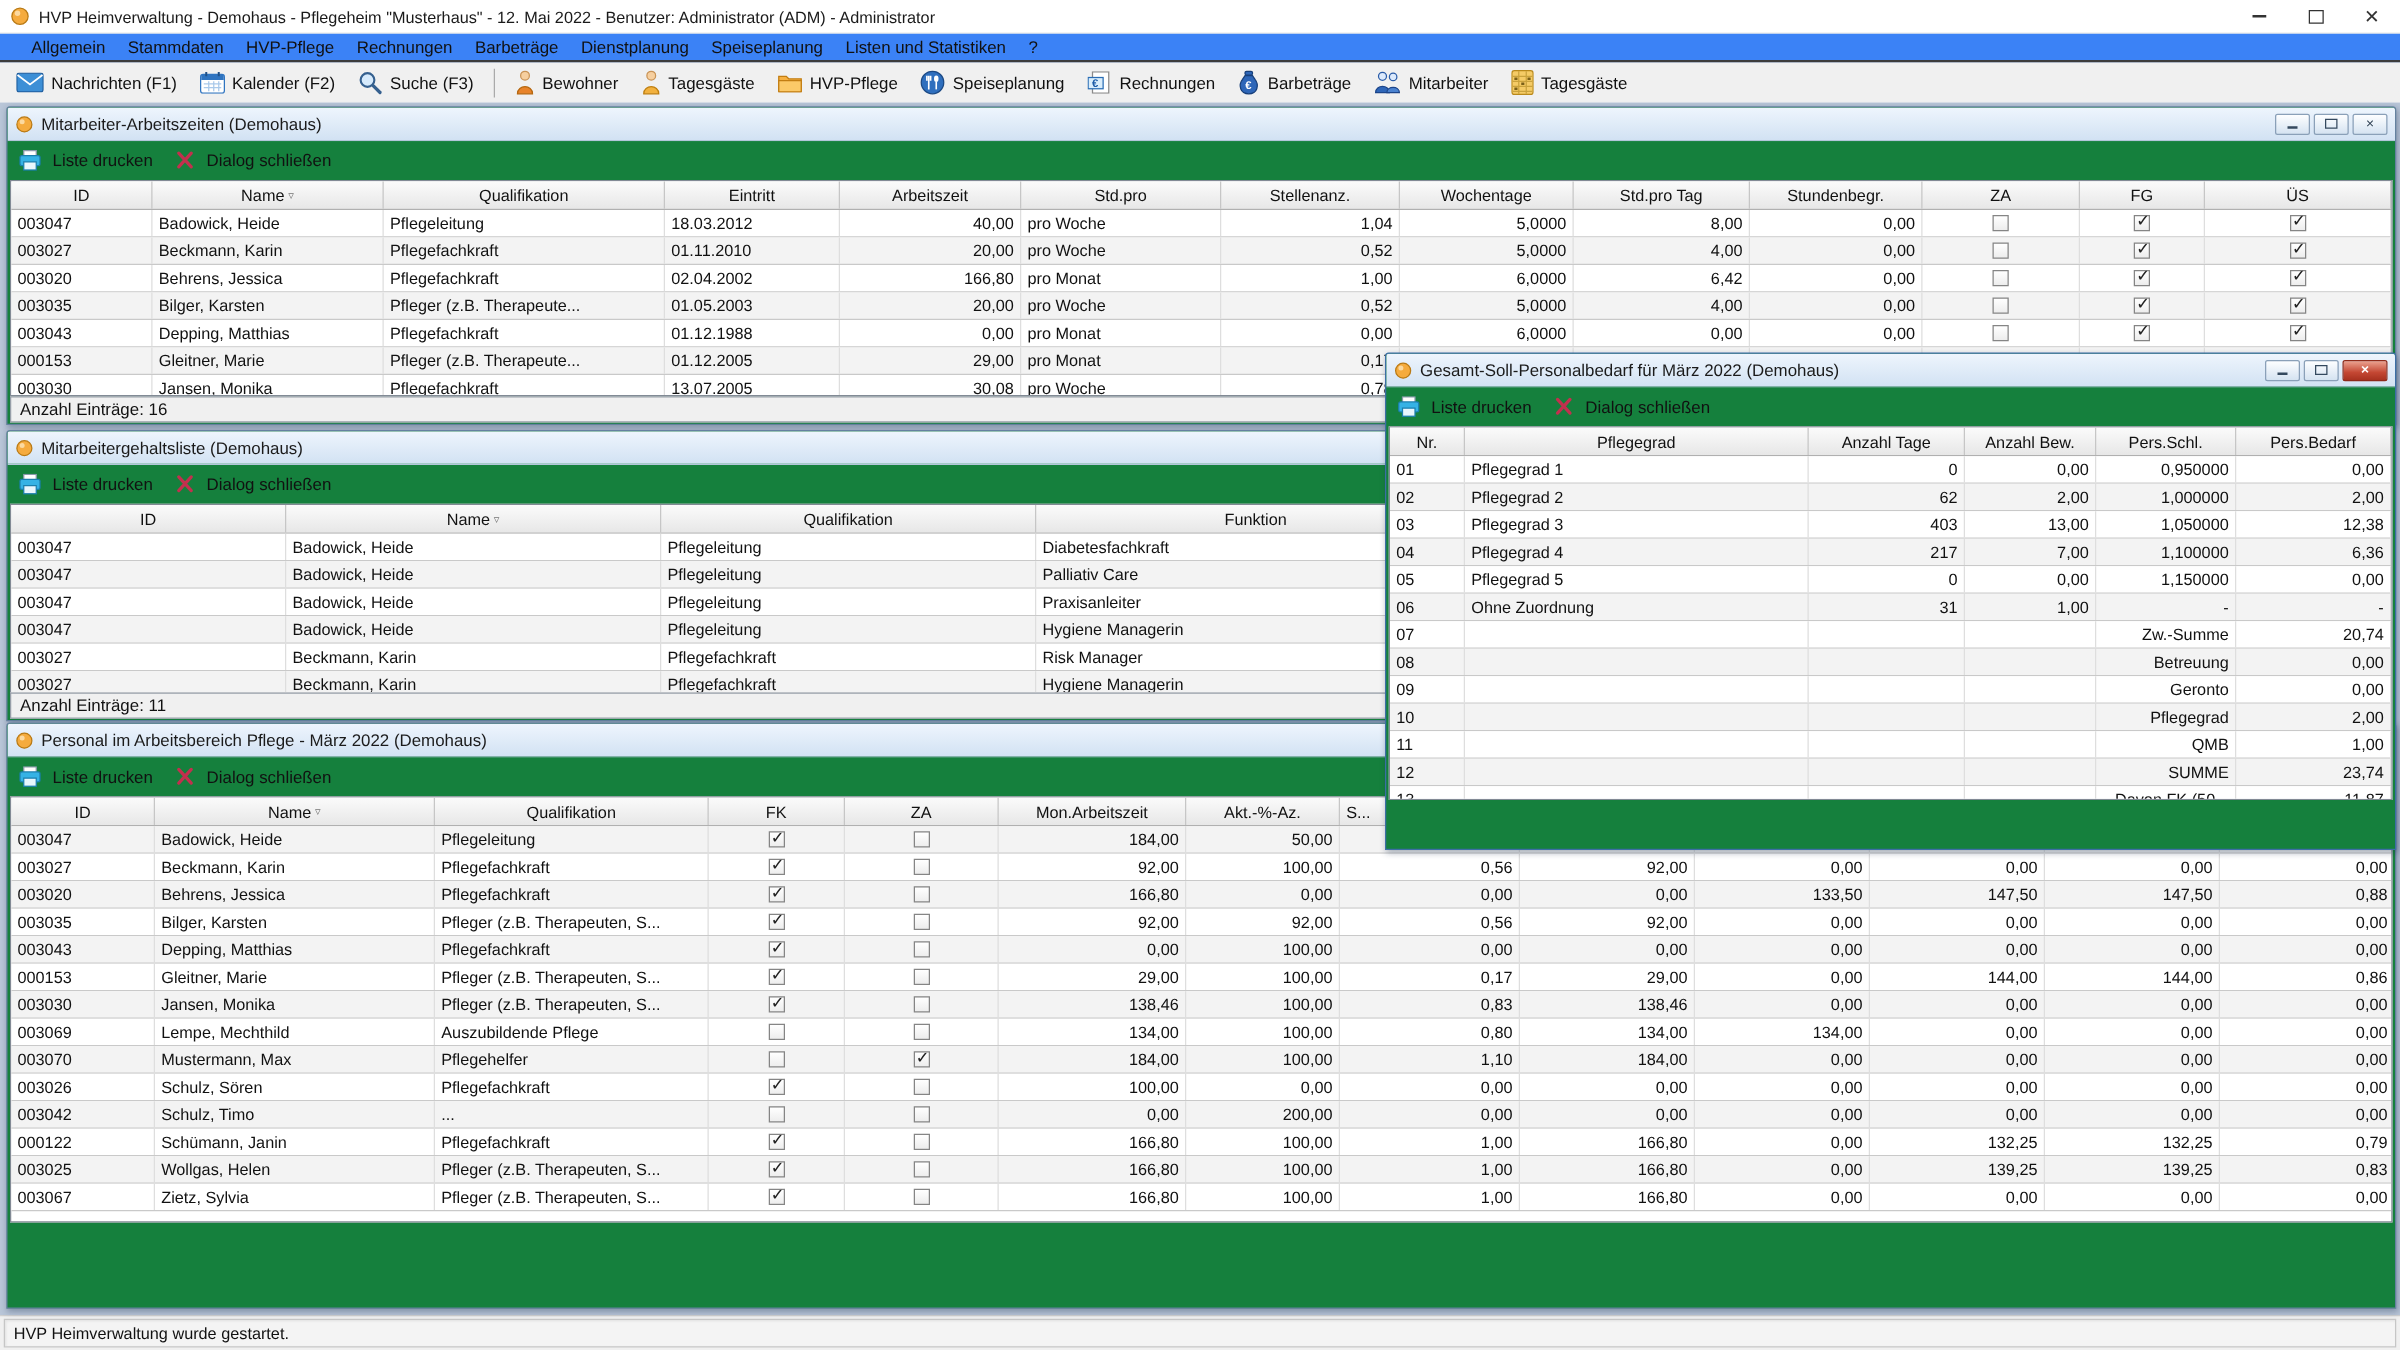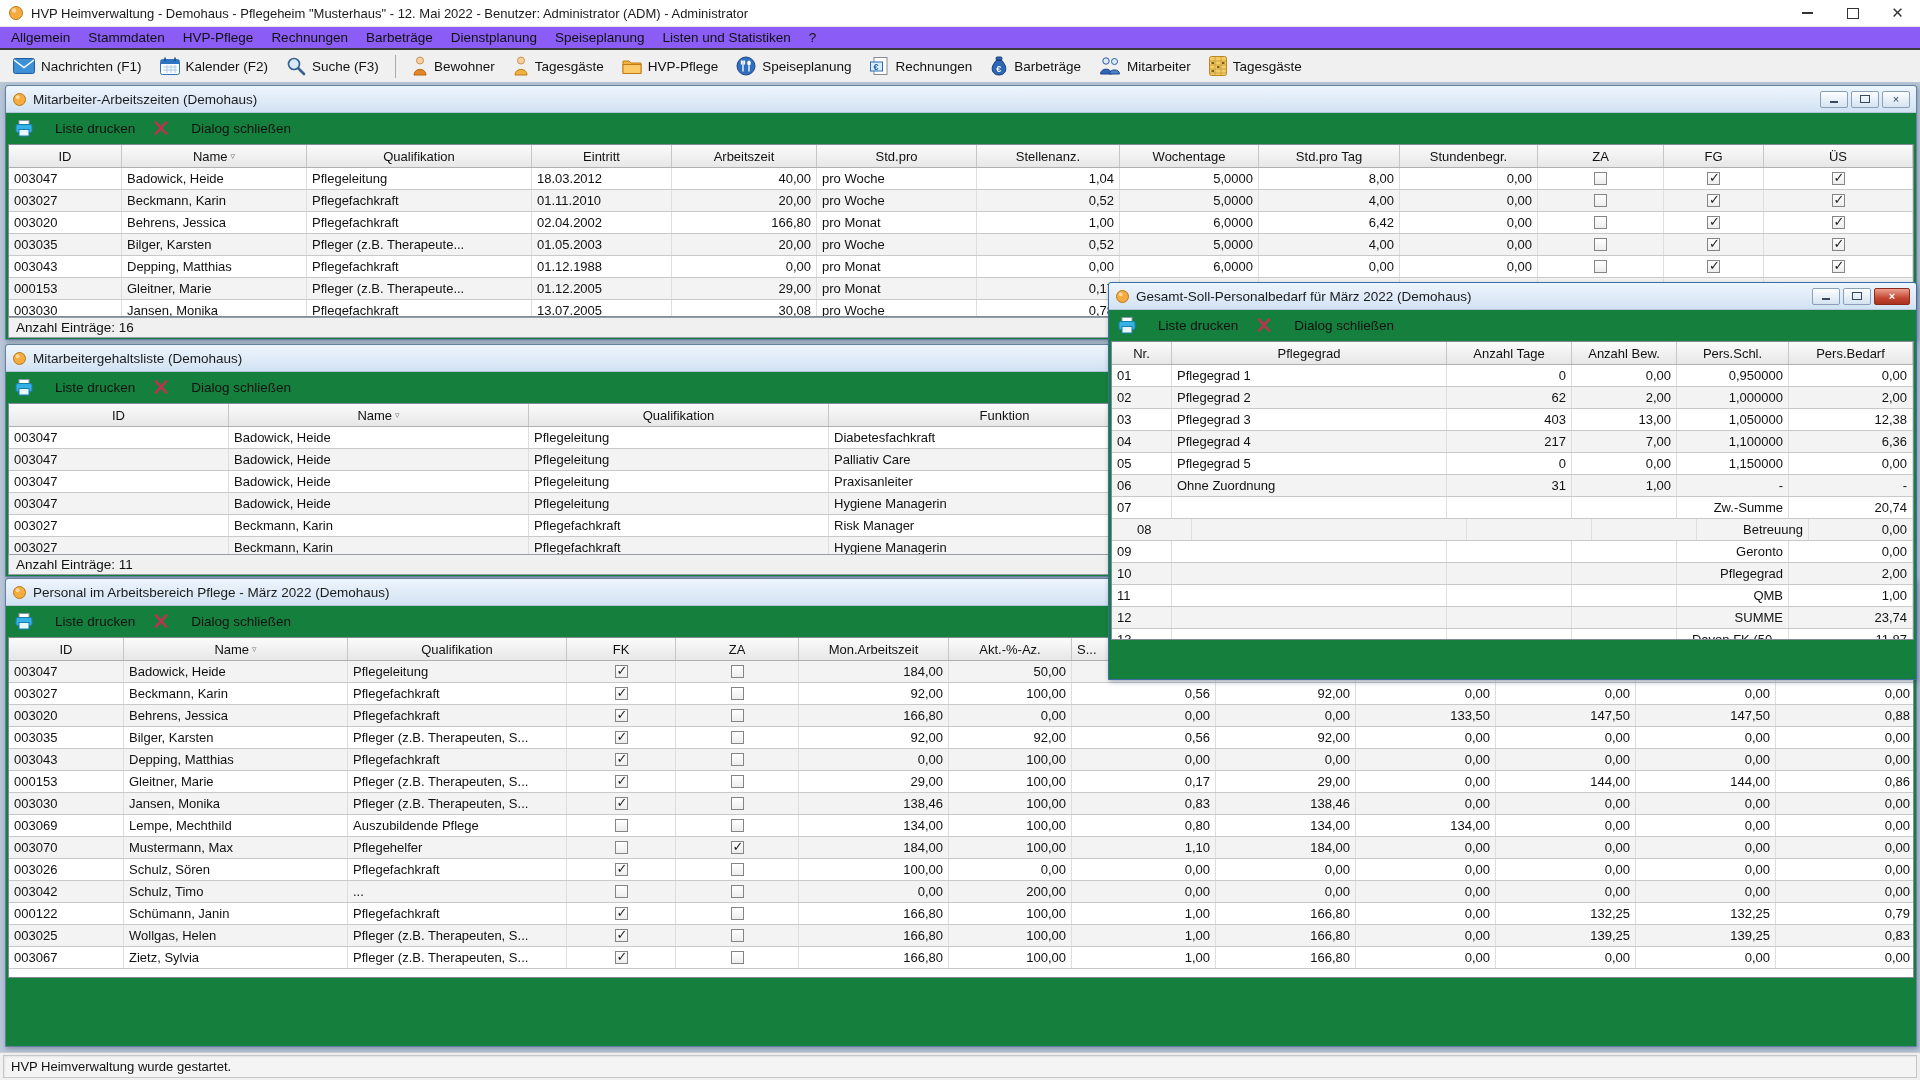--- a/index.html
+++ b/index.html
@@ -7,22 +7,22 @@
        font-family:"Liberation Sans","DejaVu Sans",sans-serif;background:#ffffff;color:#111;}
   
   .app-titlebar{position:absolute;top:0;left:0;right:0;height:26px;background:#ffffff;
      display:flex;align-items:center;padding-left:8px;border-bottom:1px solid #e8e8e8;}
   .app-title{font-size:13px;color:#1a1a1a;margin-left:7px;white-space:nowrap;}
   .app-controls{margin-left:auto;display:flex;height:100%;}
   .app-ctl{width:45px;height:100%;display:flex;align-items:center;justify-content:center;
      color:#333;font-size:15px;}
   .g-min-b{display:inline-block;width:11px;height:2px;background:#333;}
   .g-max-b{display:inline-block;width:10px;height:9px;border:1.5px solid #333;}
-  .menubar{position:absolute;top:27px;left:0;right:0;height:21px;background:#8b5cf6;
-     border-bottom:2px solid #3c3c3c;display:flex;align-items:center;font-size:13.5px;padding-left:2px;}
+  .menubar{position:absolute;top:27px;left:0;right:0;height:21px;background:#3b82f6;
+     border-bottom:2px solid #3c3c3c;display:flex;align-items:center;font-size:13.5px;padding-left:16px;}
   .menu-item{padding:0 9px;white-space:nowrap;}
   .toolbar{position:absolute;top:50px;left:0;right:0;height:32px;background:#f0f0f0;
      display:flex;align-items:center;font-size:13.5px;padding-left:4px;}
   .tb-btn{display:flex;align-items:center;gap:6px;padding:3px 9px;white-space:nowrap;}
   .tb-sep{width:1px;height:23px;background:#aaaaaa;margin:0 7px;}
   .icon{display:inline-flex;align-items:center;justify-content:center;}
   .mdi{position:absolute;top:82px;left:0;right:0;bottom:27px;background:#b9c6d8;}
   .statusbar{position:absolute;left:0;right:0;bottom:0;height:27px;background:#f0f0f0;
      border-top:1px solid #cfcfcf;display:flex;align-items:stretch;}
   .status-field{flex:1;margin:2px 3px;border:1px solid #c6c6c6;box-shadow:inset 1px 1px 2px rgba(0,0,0,.07);
@@ -34,21 +34,21 @@
      padding:0 6px;border-bottom:1px solid #b3c6da;border-radius:2px 2px 0 0;font-size:13.5px;color:#1b1b1b;}
   .win-title-text{margin-left:6px;white-space:nowrap;overflow:hidden;}
   .win-controls{margin-left:auto;display:flex;gap:3px;}
   .wbtn{width:26px;height:15px;border:1px solid #8aa0b8;border-radius:2px;
      background:linear-gradient(#fdfeff,#d5e3f1);display:flex;align-items:center;justify-content:center;
      color:#2c3e50;font-size:11px;line-height:1;}
   .wbtn .g-min{display:inline-block;width:8px;height:2px;background:#34495e;margin-top:6px;}
   .wbtn .g-max{display:inline-block;width:8px;height:6px;border:1.4px solid #34495e;}
   .wbtn.close-red{width:34px;background:linear-gradient(#eba18f,#c44733 60%,#a83220);border-color:#8e2a1a;color:#fff;font-weight:bold;}
   .win-toolbar{height:30px;display:flex;align-items:center;gap:18px;padding:0 9px;font-size:13.5px;}
-  .wt-btn{display:flex;align-items:center;gap:22px;}
+  .wt-btn{display:flex;align-items:center;gap:9px;}
   
   .lv{position:absolute;left:2px;right:2px;border:1px solid #828a95;background:#fff;overflow:hidden;}
   .lv-header{display:flex;height:22px;background:linear-gradient(#fbfbfb,#e7e7e7);border-bottom:1px solid #b0b0b0;}
   .lv-hcell{border-right:1px solid #c6c6c6;display:flex;align-items:center;justify-content:center;
      font-size:13px;box-sizing:border-box;flex-shrink:0;white-space:nowrap;overflow:hidden;padding:0 3px;}
   .lv-hcell.hl{justify-content:flex-start;padding-left:5px;}
   .sort{font-size:9px;color:#777;margin-left:3px;}
   .lv-row{display:flex;height:21px;border-bottom:1px solid #c9c9c9;background:#fff;}
   .lv-row.alt{background:#f3f3f3;}
   .lv-cell{border-right:1px solid #dedede;font-size:13px;padding:0 5px;display:flex;align-items:center;
@@ -999,21 +999,21 @@
       </div>
       <div class="lv-row">
         <div class="lv-cell al" style="width: 60px;">07</div>
         <div class="lv-cell al" style="width: 275px;"></div>
         <div class="lv-cell ar" style="width: 125px;"></div>
         <div class="lv-cell ar" style="width: 105px;"></div>
         <div class="lv-cell ar" style="width: 112px;">Zw.-Summe</div>
         <div class="lv-cell ar" style="flex: 1 1 auto;">20,74</div>
       </div>
       <div class="lv-row alt">
-        <div class="lv-cell al" style="width: 60px; margin-left: 20px;">08</div>
+        <div class="lv-cell al" style="width: 60px;">08</div>
         <div class="lv-cell al" style="width: 275px;"></div>
         <div class="lv-cell ar" style="width: 125px;"></div>
         <div class="lv-cell ar" style="width: 105px;"></div>
         <div class="lv-cell ar" style="width: 112px;">Betreuung</div>
         <div class="lv-cell ar" style="flex: 1 1 auto;">0,00</div>
       </div>
       <div class="lv-row">
         <div class="lv-cell al" style="width: 60px;">09</div>
         <div class="lv-cell al" style="width: 275px;"></div>
         <div class="lv-cell ar" style="width: 125px;"></div>

